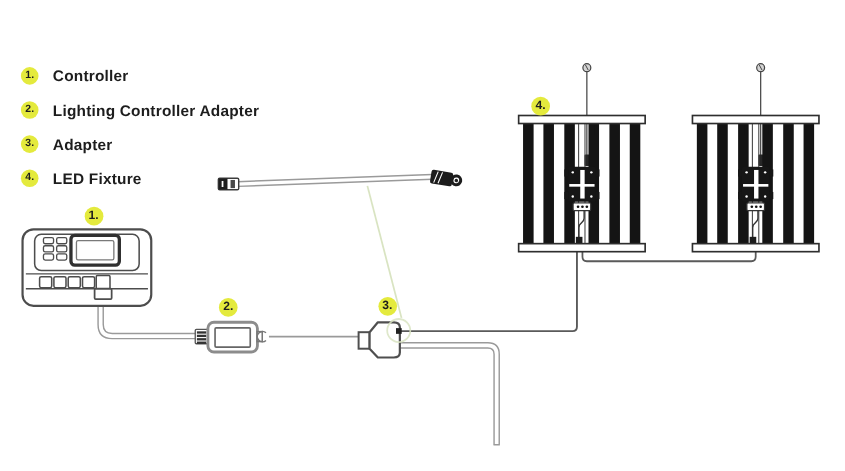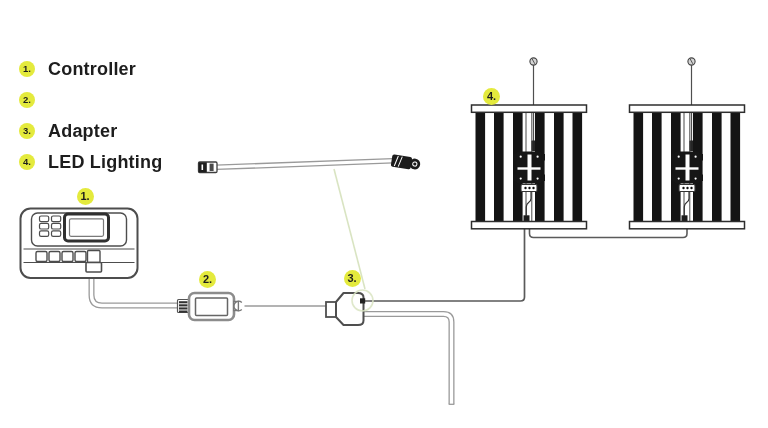--- a/index.html
+++ b/index.html
@@ -10,21 +10,21 @@
   .stage svg{position:absolute;left:0;top:0;}
   .legend{position:absolute;left:0;top:0;}
   .legend-item{position:absolute;left:19px;display:flex;align-items:center;height:16px;}
   .badge{
     background:var(--badge,#e4ea3d);color:#1d1d1d;font-weight:bold;
     border-radius:50%;display:flex;align-items:center;justify-content:center;
     box-sizing:border-box;line-height:1;
   }
   .badge.sm{width:16px;height:16px;font-size:9.5px;flex:0 0 16px;}
   .badge.lg{position:absolute;width:17px;height:17px;font-size:11px;}
-  .legend-label{margin-left:13px;font-size:18px;font-weight:bold;letter-spacing:.2px;white-space:nowrap;}
+  .legend-label{margin-left:13px;font-size:14px;font-weight:bold;letter-spacing:.2px;white-space:nowrap;}
 </style>
 </head>
 <body>
 
 <div class="stage">
 
   <svg width="768" height="428" viewBox="0 0 768 428">
 
     <g fill="none">
       <path d="M91.5,271.5 V295 Q91.5,305.5 102,305.5 H179" stroke="#9a9a9a" stroke-width="6"></path>
@@ -196,28 +196,29 @@
     </g>
   </svg>
 
   <div class="legend">
     <div class="legend-item" style="top:61px;">
       <span class="badge sm">1.</span>
       <span class="legend-label">Controller</span>
     </div>
     <div class="legend-item" style="top:92px;">
       <span class="badge sm">2.</span>
+      <span class="legend-label">Lighting Controller Adapter</span>
     </div>
     <div class="legend-item" style="top:123px;">
       <span class="badge sm">3.</span>
       <span class="legend-label">Adapter</span>
     </div>
     <div class="legend-item" style="top:154px;">
       <span class="badge sm">4.</span>
-      <span class="legend-label">LED Lighting</span>
+      <span class="legend-label">LED Fixture</span>
     </div>
   </div>
 
   <span class="badge lg" style="left:76.5px;top:188px;">1.</span>
   <span class="badge lg" style="left:199px;top:271px;">2.</span>
   <span class="badge lg" style="left:343.5px;top:269.5px;">3.</span>
   <span class="badge lg" style="left:483px;top:88px;">4.</span>
 
 </div>
 

